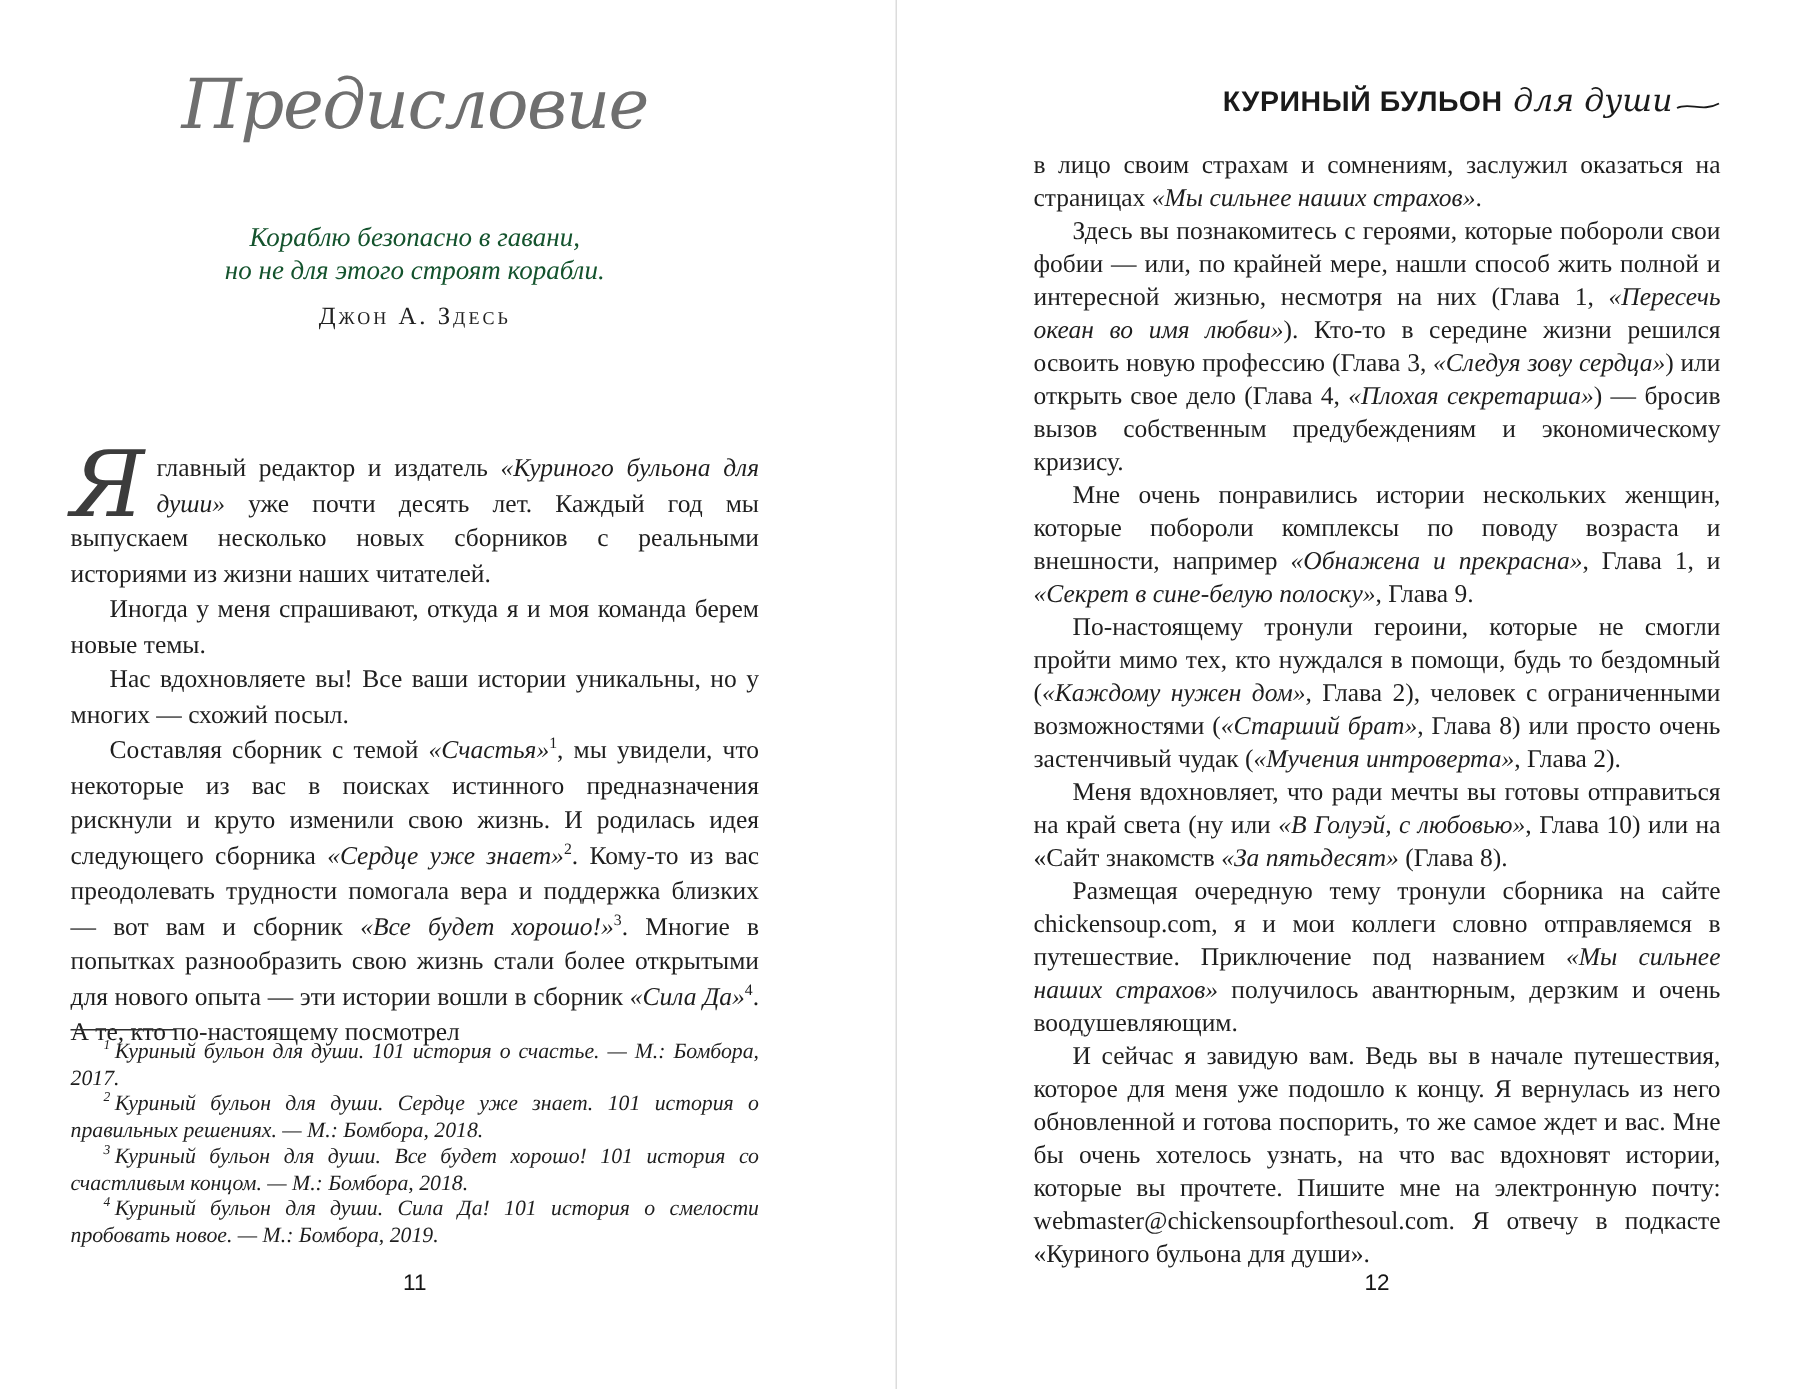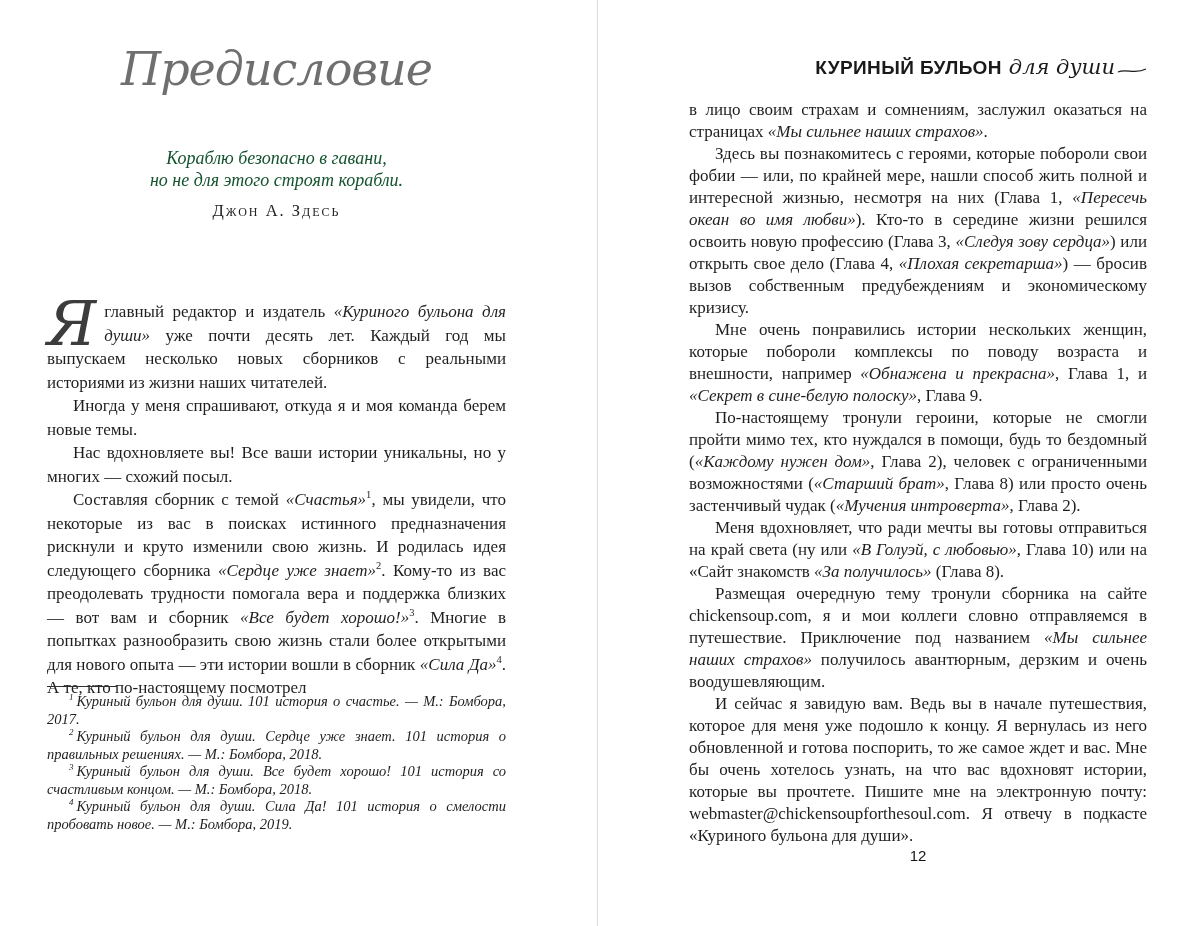--- a/index.html
+++ b/index.html
@@ -86,33 +86,34 @@
   </div>
 
   <div class="lp-footnotes">
     <div class="fn-rule"></div>
     <p><sup>1</sup><span>Куриный бульон для души. 101 история о счастье. — М.: Бомбора, 2017.</span></p>
     <p><sup>2</sup><span>Куриный бульон для души. Сердце уже знает. 101 история о правильных решениях. — М.: Бомбора, 2018.</span></p>
     <p><sup>3</sup><span>Куриный бульон для души. Все будет хорошо! 101 история со счастливым концом. — М.: Бомбора, 2018.</span></p>
     <p><sup>4</sup><span>Куриный бульон для души. Сила Да! 101 история о смелости пробовать новое. — М.: Бомбора, 2019.</span></p>
   </div>
 
+  <div class="page-num">11</div>
 </div>
 
 <div class="page right-page">
   <div class="rp-header">
     <span class="caps">КУРИНЫЙ БУЛЬОН</span><span class="script">для души</span><svg width="30" height="10" viewBox="0 0 30 10">
         <path d="M1 6 C 9 2, 18 9, 29 3" stroke="#1a1a1a" stroke-width="1.2" fill="none"></path>
       </svg>
   </div>
 
   <div class="body-text rp-body">
     <p class="first"><span>в лицо своим страхам и сомнениям, заслужил оказаться на страницах </span><i>«Мы сильнее наших страхов»</i><span>.</span></p>
     <p><span>Здесь вы познакомитесь с героями, которые побороли свои фобии — или, по крайней мере, нашли способ жить полной и интересной жизнью, несмотря на них (Глава 1, </span><i>«Пересечь океан во имя любви»</i><span>). Кто-то в середине жизни решился освоить новую профессию (Глава 3, </span><i>«Следуя зову сердца»</i><span>) или открыть свое дело (Глава 4, </span><i>«Плохая секретарша»</i><span>) — бросив вызов собственным предубеждениям и экономическому кризису.</span></p>
     <p><span>Мне очень понравились истории нескольких женщин, которые побороли комплексы по поводу возраста и внешности, например </span><i>«Обнажена и прекрасна»</i><span>, Глава 1, и </span><i>«Секрет в сине-белую полоску»</i><span>, Глава 9.</span></p>
     <p><span>По-настоящему тронули героини, которые не смогли пройти мимо тех, кто нуждался в помощи, будь то бездомный (</span><i>«Каждому нужен дом»</i><span>, Глава 2), человек с ограниченными возможностями (</span><i>«Старший брат»</i><span>, Глава 8) или просто очень застенчивый чудак (</span><i>«Мучения интроверта»</i><span>, Глава 2).</span></p>
-    <p><span>Меня вдохновляет, что ради мечты вы готовы отправиться на край света (ну или </span><i>«В Голуэй, с любовью»</i><span>, Глава 10) или на «Сайт знакомств </span><i>«За получилось»</i><span> (Глава 8).</span></p>
+    <p><span>Меня вдохновляет, что ради мечты вы готовы отправиться на край света (ну или </span><i>«В Голуэй, с любовью»</i><span>, Глава 10) или на «Сайт знакомств </span><i>«За пятьдесят»</i><span> (Глава 8).</span></p>
     <p><span>Размещая очередную тему тронули сборника на сайте chickensoup.com, я и мои коллеги словно отправляемся в путешествие. Приключение под названием </span><i>«Мы сильнее наших страхов»</i><span> получилось авантюрным, дерзким и очень воодушевляющим.</span></p>
     <p><span>И сейчас я завидую вам. Ведь вы в начале путешествия, которое для меня уже подошло к концу. Я вернулась из него обновленной и готова поспорить, то же самое ждет и вас. Мне бы очень хотелось узнать, на что вас вдохновят истории, которые вы прочтете. Пишите мне на электронную почту: webmaster@chickensoupforthesoul.com. Я отвечу в подкасте «Куриного бульона для души».</span></p>
   </div>
 
   <div class="page-num">12</div>
 </div>
 
 </body></html>

